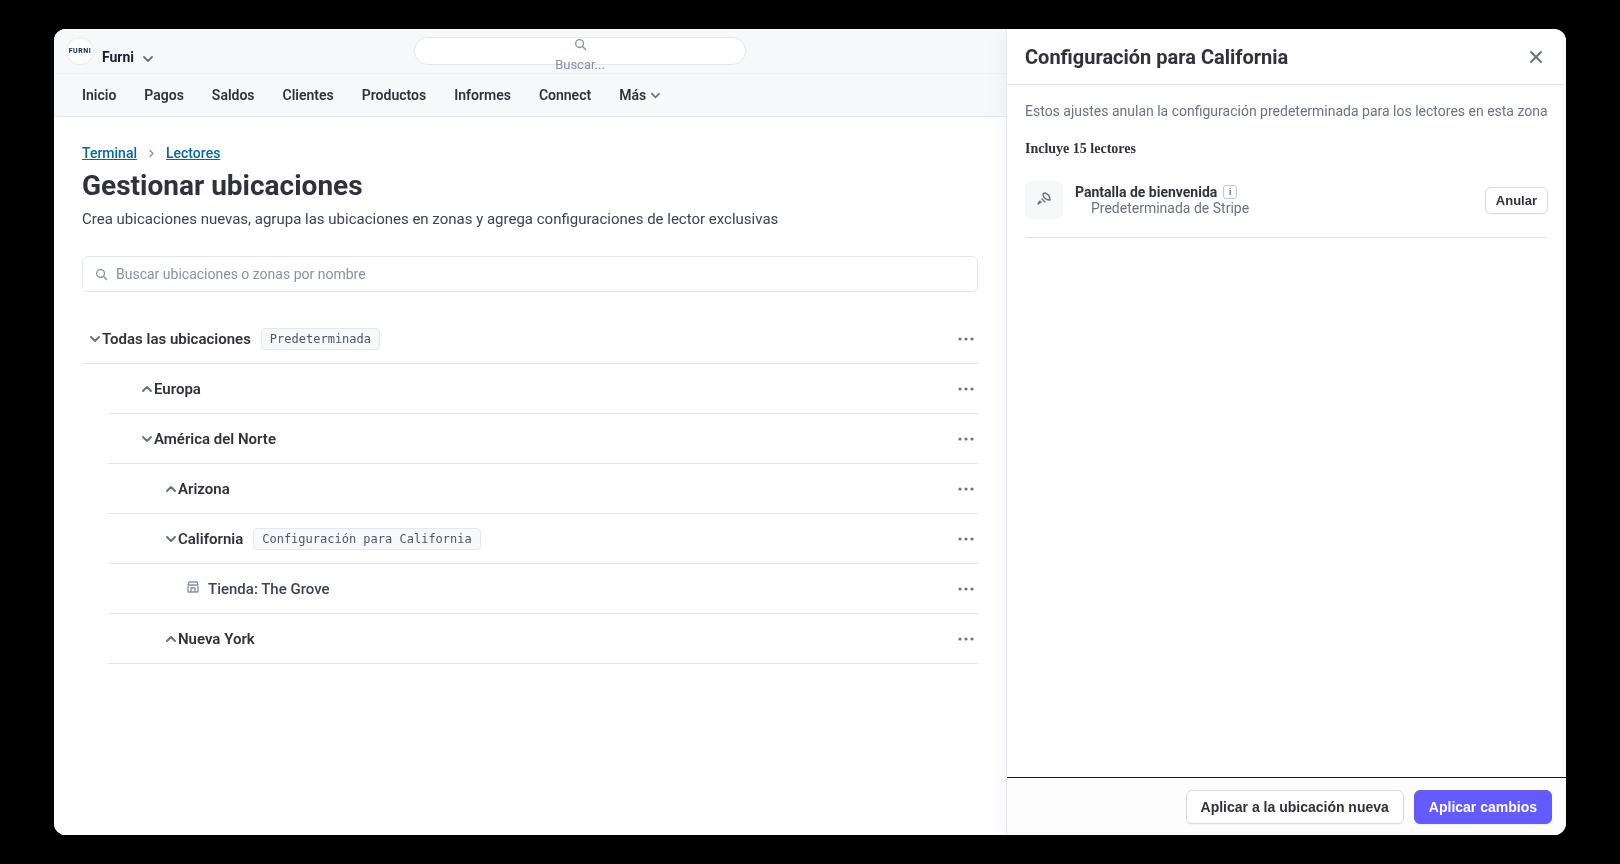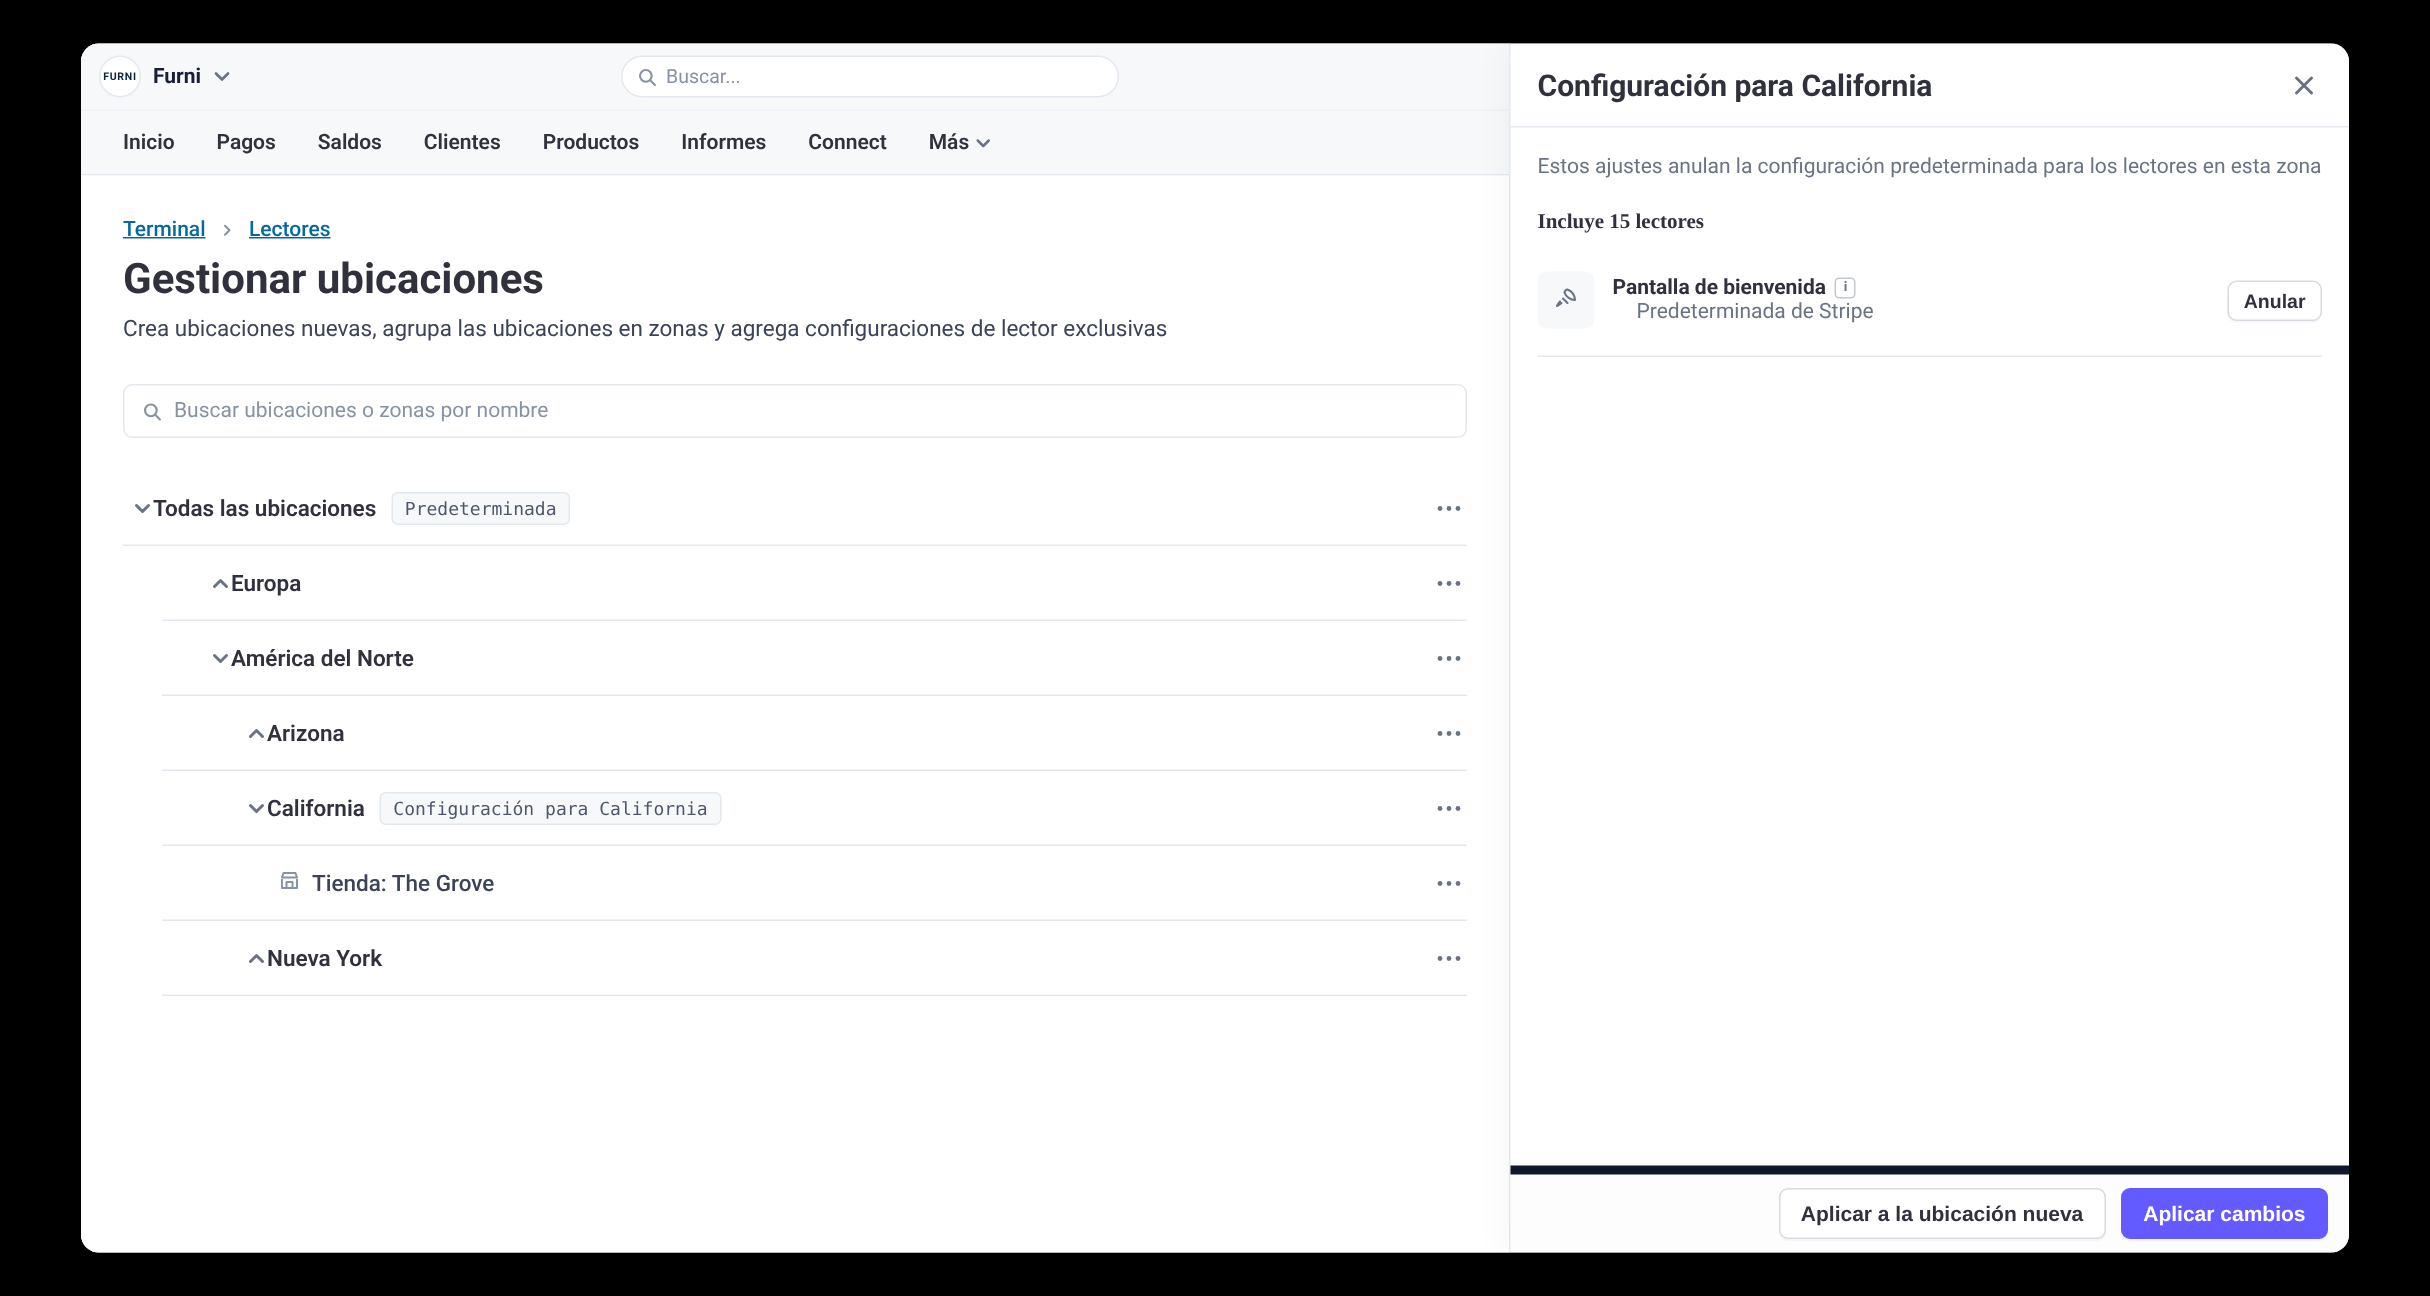--- a/index.html
+++ b/index.html
@@ -31,28 +31,28 @@
     gap: 12px;
     background:#f6f8fa;
   }
   .logo-chip {
     width: 28px; height: 28px; border-radius: 50%;
     background: #fff; border:1px solid #e3e8ee;
     display:flex;align-items:center;justify-content:center;
     font-size: 7px; letter-spacing: 0.5px; color:#0a2540; font-weight:700;
   }
   .brand { font-weight:700; font-size:14px; color:#1a1f36; }
-  .brand-wrap { display:flex; align-items:center; gap:8px; }
+  .brand-wrap { display:flex; align-items:flex-end; gap:8px; }
   .brand-caret { color:#697386; }
   .search-wrap { flex:1; display:flex; justify-content:center; }
   .search {
     width: 332px; height: 28px;
     background:#fff; border:1px solid #e3e8ee; border-radius:14px;
     display:flex; align-items:center; padding:0 10px; gap:6px;
-    color:#8792a2; font-size:13px;
+    color:#8792a2; font-size:13px;flex-direction:column;
   }
   .navbar {
     height: 44px; display:flex; align-items:center; gap:28px;
     padding: 0 28px; border-bottom:1px solid #e3e8ee; background:#f6f8fa;
     border-top:1px solid #eef1f5;
   }
   .nav-item { font-size:14px; font-weight:600; color:#30313d; cursor:pointer; display:flex; align-items:center; gap:4px;}
   .content { flex:1; background:#fff; padding: 28px; overflow:auto; }
   .crumbs { display:flex; align-items:center; gap:10px; font-size:14px; margin-bottom:8px;}
   .crumb-link { color:#0369a1; font-weight:500; cursor:pointer;text-decoration:underline;}
@@ -112,21 +112,21 @@
     display:inline-flex;align-items:center;justify-content:center;
     font-size:9px;color:#6a7383;font-weight:700;
   }
   .small-btn {
     border:1px solid #d5dbe1; background:#fff; color:#30313d;
     font-size:13px; font-weight:600; padding:5px 10px; border-radius:6px; cursor:pointer;
     box-shadow: 0 1px 1px rgba(0,0,0,0.03);
     text-align: center;
   }
   .panel-footer {
-    height:58px; border-top:6px solid #0f172a; background:#f6f8fa44;
+    height:58px; border-top:1px solid #0f172a; background:#f6f8fa44;
     display:flex; align-items:center; justify-content:flex-end; gap:10px; padding:0 14px;
   }
   .btn {
     font-size:14px; font-weight:600; padding:8px 14px; border-radius:6px; cursor:pointer;
     border:1px solid #d5dbe1; background:#fff; color:#30313d;
     box-shadow: 0 1px 1px rgba(0,0,0,0.04);
   }
   .btn.primary { background:#635bff; border-color:#635bff; color:#fff;}
   svg { display:block; }
 </style>

